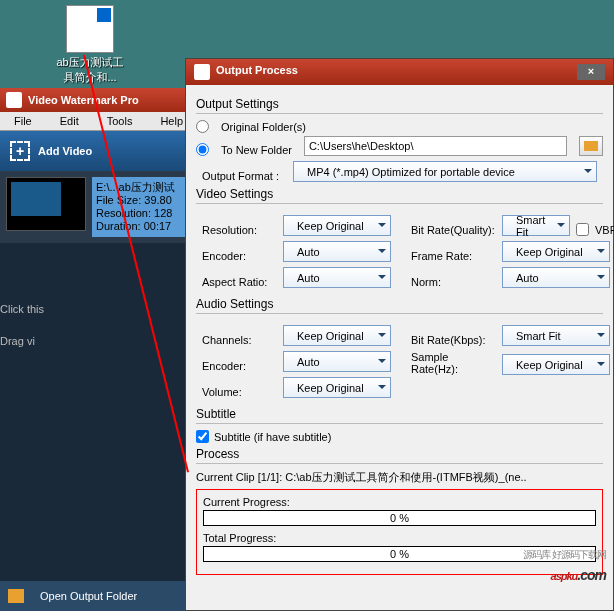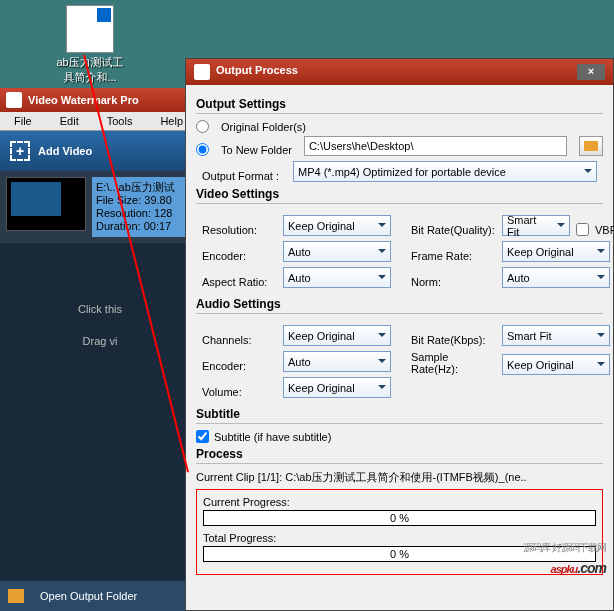--- a/index.html
+++ b/index.html
@@ -13,50 +13,50 @@
 .main-title{background:linear-gradient(#c84530,#a02a15);color:#fff;padding:4px 6px;font-size:13px;font-weight:bold;display:flex;align-items:center;gap:6px}
 .main-title .logo{width:16px;height:16px;background:#fff;border-radius:2px}
 .menu-bar{background:#e8e8e8;display:flex;border-bottom:1px solid #999}
 .menu-bar span{padding:3px 14px;cursor:default}
 .add-video-bar{background:linear-gradient(#2a6aa8,#1a4a78);padding:10px;display:flex;align-items:center;gap:8px;color:#fff;font-size:13px;font-weight:bold}
 .add-plus{width:20px;height:20px;border:2px dashed #fff;display:flex;align-items:center;justify-content:center;font-size:14px}
 .file-area{background:#2b3a4a;padding:6px;display:flex;gap:6px}
 .thumb{width:80px;height:54px;background:#000;border:1px solid #555}
 .thumb-inner{width:50px;height:34px;background:#1a5a8a;margin:4px}
 .file-info{background:#5a9dd8;padding:4px;font-size:10px;color:#000;flex:1;line-height:13px}
-.hint-area{color:#bbb;font-size:15px;text-align:center;padding-top:40px;font-family:Georgia,serif}
+.hint-area{color:#bbb;font-size:15px;padding-top:40px;font-family:Georgia,serif}
 .hint-area div{margin:20px 0}
 .open-folder{position:absolute;bottom:0;left:0;width:200px;background:#2a4a68;color:#fff;padding:8px;display:flex;align-items:center;gap:16px}
 .folder-ico{width:16px;height:14px;background:#e8a030}
 .dialog{position:absolute;left:185px;top:58px;width:429px;height:553px;background:#f0f0f0;border:1px solid #444;z-index:50}
 .dlg-title{background:linear-gradient(#c84530,#a02a15);color:#fff;padding:5px 8px;font-size:13px;font-weight:bold;display:flex;align-items:center;justify-content:space-between}
 .dlg-title .l{display:flex;gap:6px}
 .dlg-title .logo{width:16px;height:16px;background:#fff;border-radius:2px}
 .close-x{background:#666;color:#fff;width:28px;height:16px;text-align:center;line-height:14px;font-weight:bold;cursor:default}
 .dlg-body{padding:8px 10px}
-.section-title{font-weight:bold;font-size:12px;margin:4px 0 2px}
+.section-title{font-weight:normal;font-size:12px;margin:4px 0 2px}
 .hr{border:0;border-top:1px solid #bbb;margin:2px 0 6px}
 .radio-row{display:flex;align-items:flex-end;gap:12px;margin:3px 0}
 .radio-row input[type=text]{flex:1;height:20px;border:1px solid #999;padding:0 4px;background:#fff}
 .folder-btn{width:24px;height:20px;background:linear-gradient(#fefefe,#e0e0e0);border:1px solid #999;display:flex;align-items:center;justify-content:center}
 .folder-btn span{width:14px;height:10px;background:#e8a030}
-.combo{height:21px;border:1px solid #7a9cc8;background:linear-gradient(#fff,#e8f0f8);padding:0 18px 0 4px;display:inline-flex;align-items:center;position:relative;cursor:default}
+.combo{height:21px;border:1px solid #7a9cc8;background:linear-gradient(#fff,#e8f0f8);padding:0 18px 0 13px;display:inline-flex;align-items:center;position:relative;cursor:default}
 .combo::after{content:"";position:absolute;right:4px;top:7px;border:4px solid transparent;border-top-color:#246}
 .row{display:flex;align-items:flex-end;margin:5px 6px;gap:6px}
 .lbl{width:75px}
 .lbl2{width:85px}
 .twocol{display:flex;gap:8px}
 .twocol>div{flex:1}
 .combo.w1{width:108px}
 .combo.w2{width:108px}
 .combo.wfull{flex:1}
 .chk-row{display:flex;align-items:center;gap:5px;margin:4px 0}
 .proc-box{border:1px solid red;padding:6px;}
 .pbar{border:1px solid #000;height:16px;margin:2px 0 6px;text-align:center;line-height:14px;font-size:10px;background:#fff}
-.watermark{position:absolute;right:8px;bottom:31px;font-size:26px;font-weight:bold;font-style:italic;color:#c01818;z-index:200;font-family:"Arial Black",sans-serif;letter-spacing:-1px}
+.watermark{position:absolute;right:8px;bottom:24px;font-size:26px;font-weight:bold;font-style:italic;color:#c01818;z-index:200;font-family:"Arial Black",sans-serif;letter-spacing:-1px}
 .watermark .sub{font-size:10px;color:#888;font-style:normal;font-weight:normal;position:absolute;right:0;top:-8px;white-space:nowrap}
 </style>
 </head>
 <body>
 
 <div class="desktop-icon">
   <div class="ico"></div>
   <div class="txt">ab压力测试工具简介和...</div>
 </div>
 

